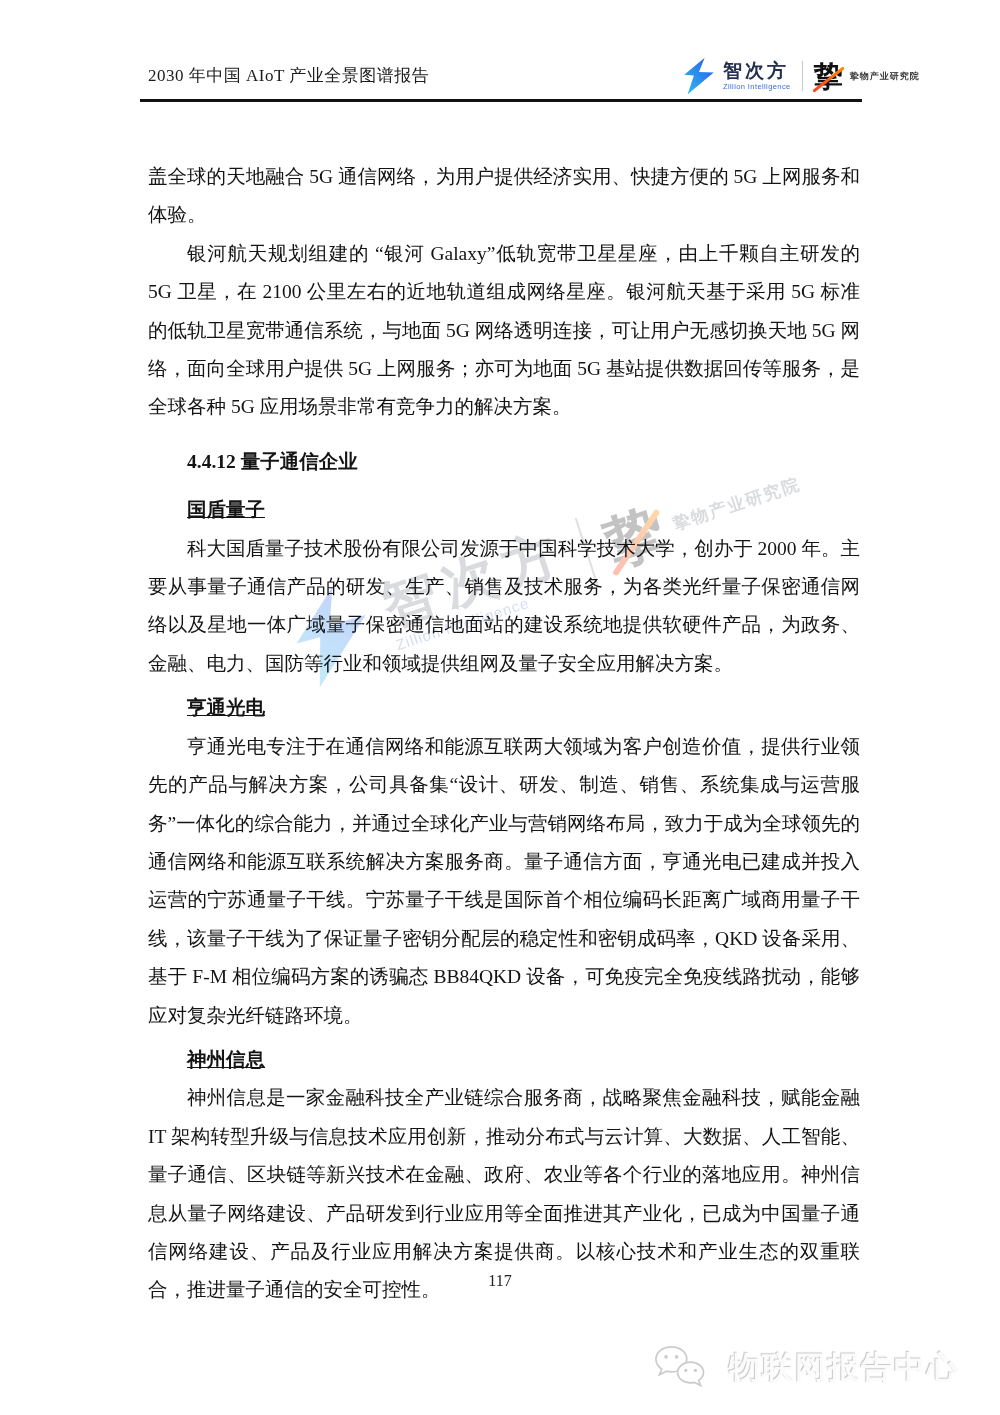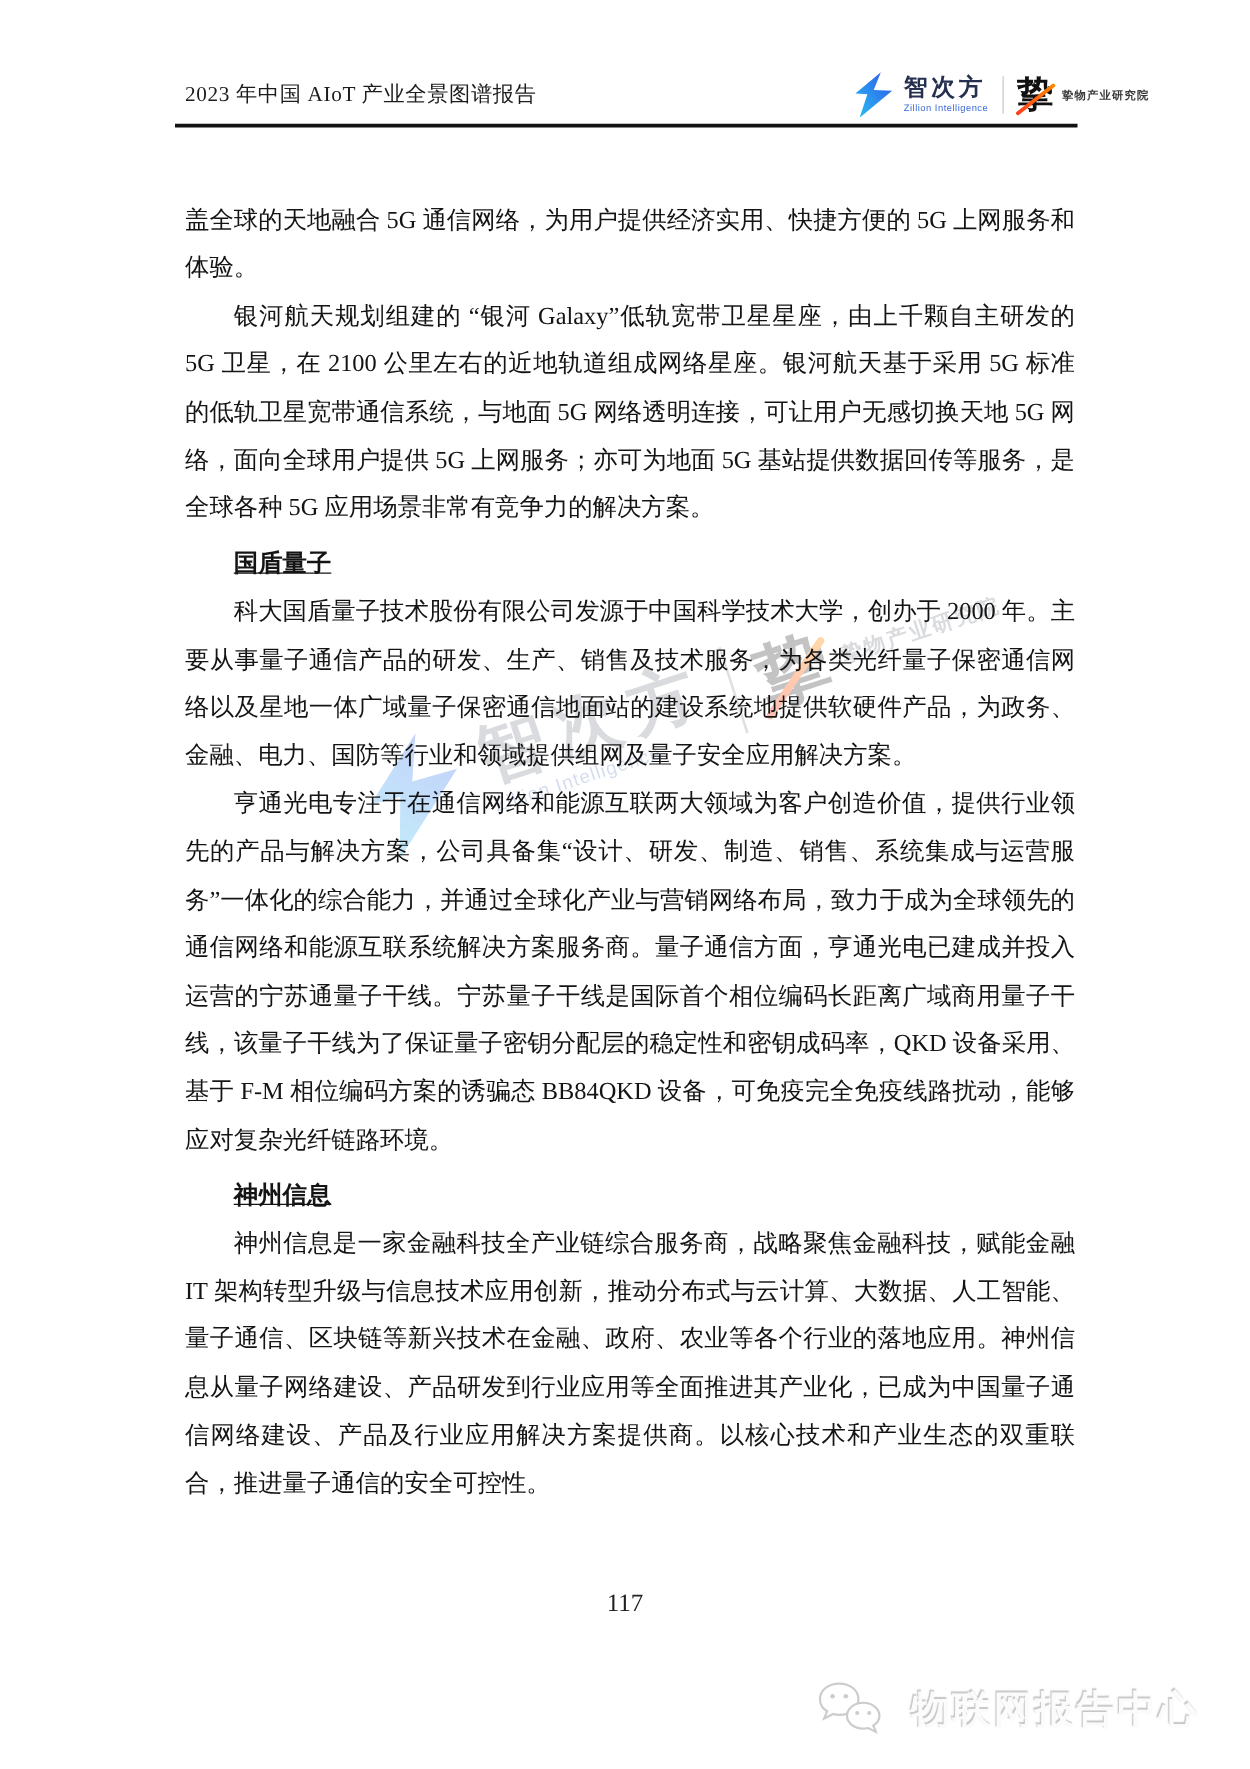--- a/index.html
+++ b/index.html
@@ -64,39 +64,39 @@
     margin-top:16px; margin-bottom:10px; line-height:38.4px;
   }
   .company-name {
     font-size:19.5px; font-weight:bold; padding-left:2em;
     margin-top:6px; line-height:38.4px;text-decoration:underline;
   }
 
   
   .page-number {
     position:absolute; left:0; right:0; top:1272px; z-index:2;
-    text-align:center; font-size:20px; color:#222;
+    text-align:center; font-size:16px; color:#222;
   }
   .brand-stamp {
     position:absolute; right:40px; bottom:22px; z-index:2;
     display:flex; align-items:center; gap:20px;
     font-family:"Liberation Sans","DejaVu Sans",sans-serif;
   }
   .wechat-icon { width:58px; height:50px; }
   .brand-label {
     font-size:31px; font-weight:bold; color:#fbfbfb; letter-spacing:2px;
     text-shadow:-1px -1px 1px #c6c6c6, 1px 1px 0 #ffffff;
   }
 </style>
 </head>
 <body>
 
 <div class="page">
 
-  <div class="report-title">2023 年中国 AIoT 产业全景图谱报告</div>
+  <div class="report-title">2030 年中国 AIoT 产业全景图谱报告</div>
 
   <div class="header-logos">
     <svg class="z-glyph-sm" viewBox="0 0 60 64" xmlns="http://www.w3.org/2000/svg">
       <defs>
         <linearGradient id="zg1" x1="0" y1="1" x2="1" y2="0">
           <stop offset="0" stop-color="#29c1f0"></stop>
             <stop offset="1" stop-color="#2f54eb"></stop>
         </linearGradient>
       </defs>
       <path fill="url(#zg1)" d="M40 0 L4 30 L21 31 L10 64 L56 26 L30 25 Z"></path>
@@ -134,24 +134,26 @@
       <span>挚</span>
       <i class="zhiwu-slash"></i>
     </span>
     <span class="wm-right">挚物产业研究院</span>
   </div>
 
   <div class="body-content">
     <p class="cont">盖全球的天地融合 5G 通信网络，为用户提供经济实用、快捷方便的 5G 上网服务和体验。</p>
     <p>银河航天规划组建的 “银河 Galaxy”低轨宽带卫星星座，由上千颗自主研发的 5G 卫星，在 2100 公里左右的近地轨道组成网络星座。银河航天基于采用 5G 标准的低轨卫星宽带通信系统，与地面 5G 网络透明连接，可让用户无感切换天地 5G 网络，面向全球用户提供 5G 上网服务；亦可为地面 5G 基站提供数据回传等服务，是全球各种 5G 应用场景非常有竞争力的解决方案。</p>
 
+    <h3 class="section-heading">4.4.12 量子通信企业</h3>
 
     <h4 class="company-name">国盾量子</h4>
     <p>科大国盾量子技术股份有限公司发源于中国科学技术大学，创办于 2000 年。主要从事量子通信产品的研发、生产、销售及技术服务，为各类光纤量子保密通信网络以及星地一体广域量子保密通信地面站的建设系统地提供软硬件产品，为政务、金融、电力、国防等行业和领域提供组网及量子安全应用解决方案。</p>
 
+    <h4 class="company-name">亨通光电</h4>
     <p>亨通光电专注于在通信网络和能源互联两大领域为客户创造价值，提供行业领先的产品与解决方案，公司具备集“设计、研发、制造、销售、系统集成与运营服务”一体化的综合能力，并通过全球化产业与营销网络布局，致力于成为全球领先的通信网络和能源互联系统解决方案服务商。量子通信方面，亨通光电已建成并投入运营的宁苏通量子干线。宁苏量子干线是国际首个相位编码长距离广域商用量子干线，该量子干线为了保证量子密钥分配层的稳定性和密钥成码率，QKD 设备采用、基于 F-M 相位编码方案的诱骗态 BB84QKD 设备，可免疫完全免疫线路扰动，能够应对复杂光纤链路环境。</p>
 
     <h4 class="company-name">神州信息</h4>
     <p>神州信息是一家金融科技全产业链综合服务商，战略聚焦金融科技，赋能金融 IT 架构转型升级与信息技术应用创新，推动分布式与云计算、大数据、人工智能、量子通信、区块链等新兴技术在金融、政府、农业等各个行业的落地应用。神州信息从量子网络建设、产品研发到行业应用等全面推进其产业化，已成为中国量子通信网络建设、产品及行业应用解决方案提供商。以核心技术和产业生态的双重联合，推进量子通信的安全可控性。</p>
   </div>
 
   <div class="page-number">117</div>
 
   <div class="brand-stamp">
     <svg class="wechat-icon" viewBox="0 0 60 52" xmlns="http://www.w3.org/2000/svg">

